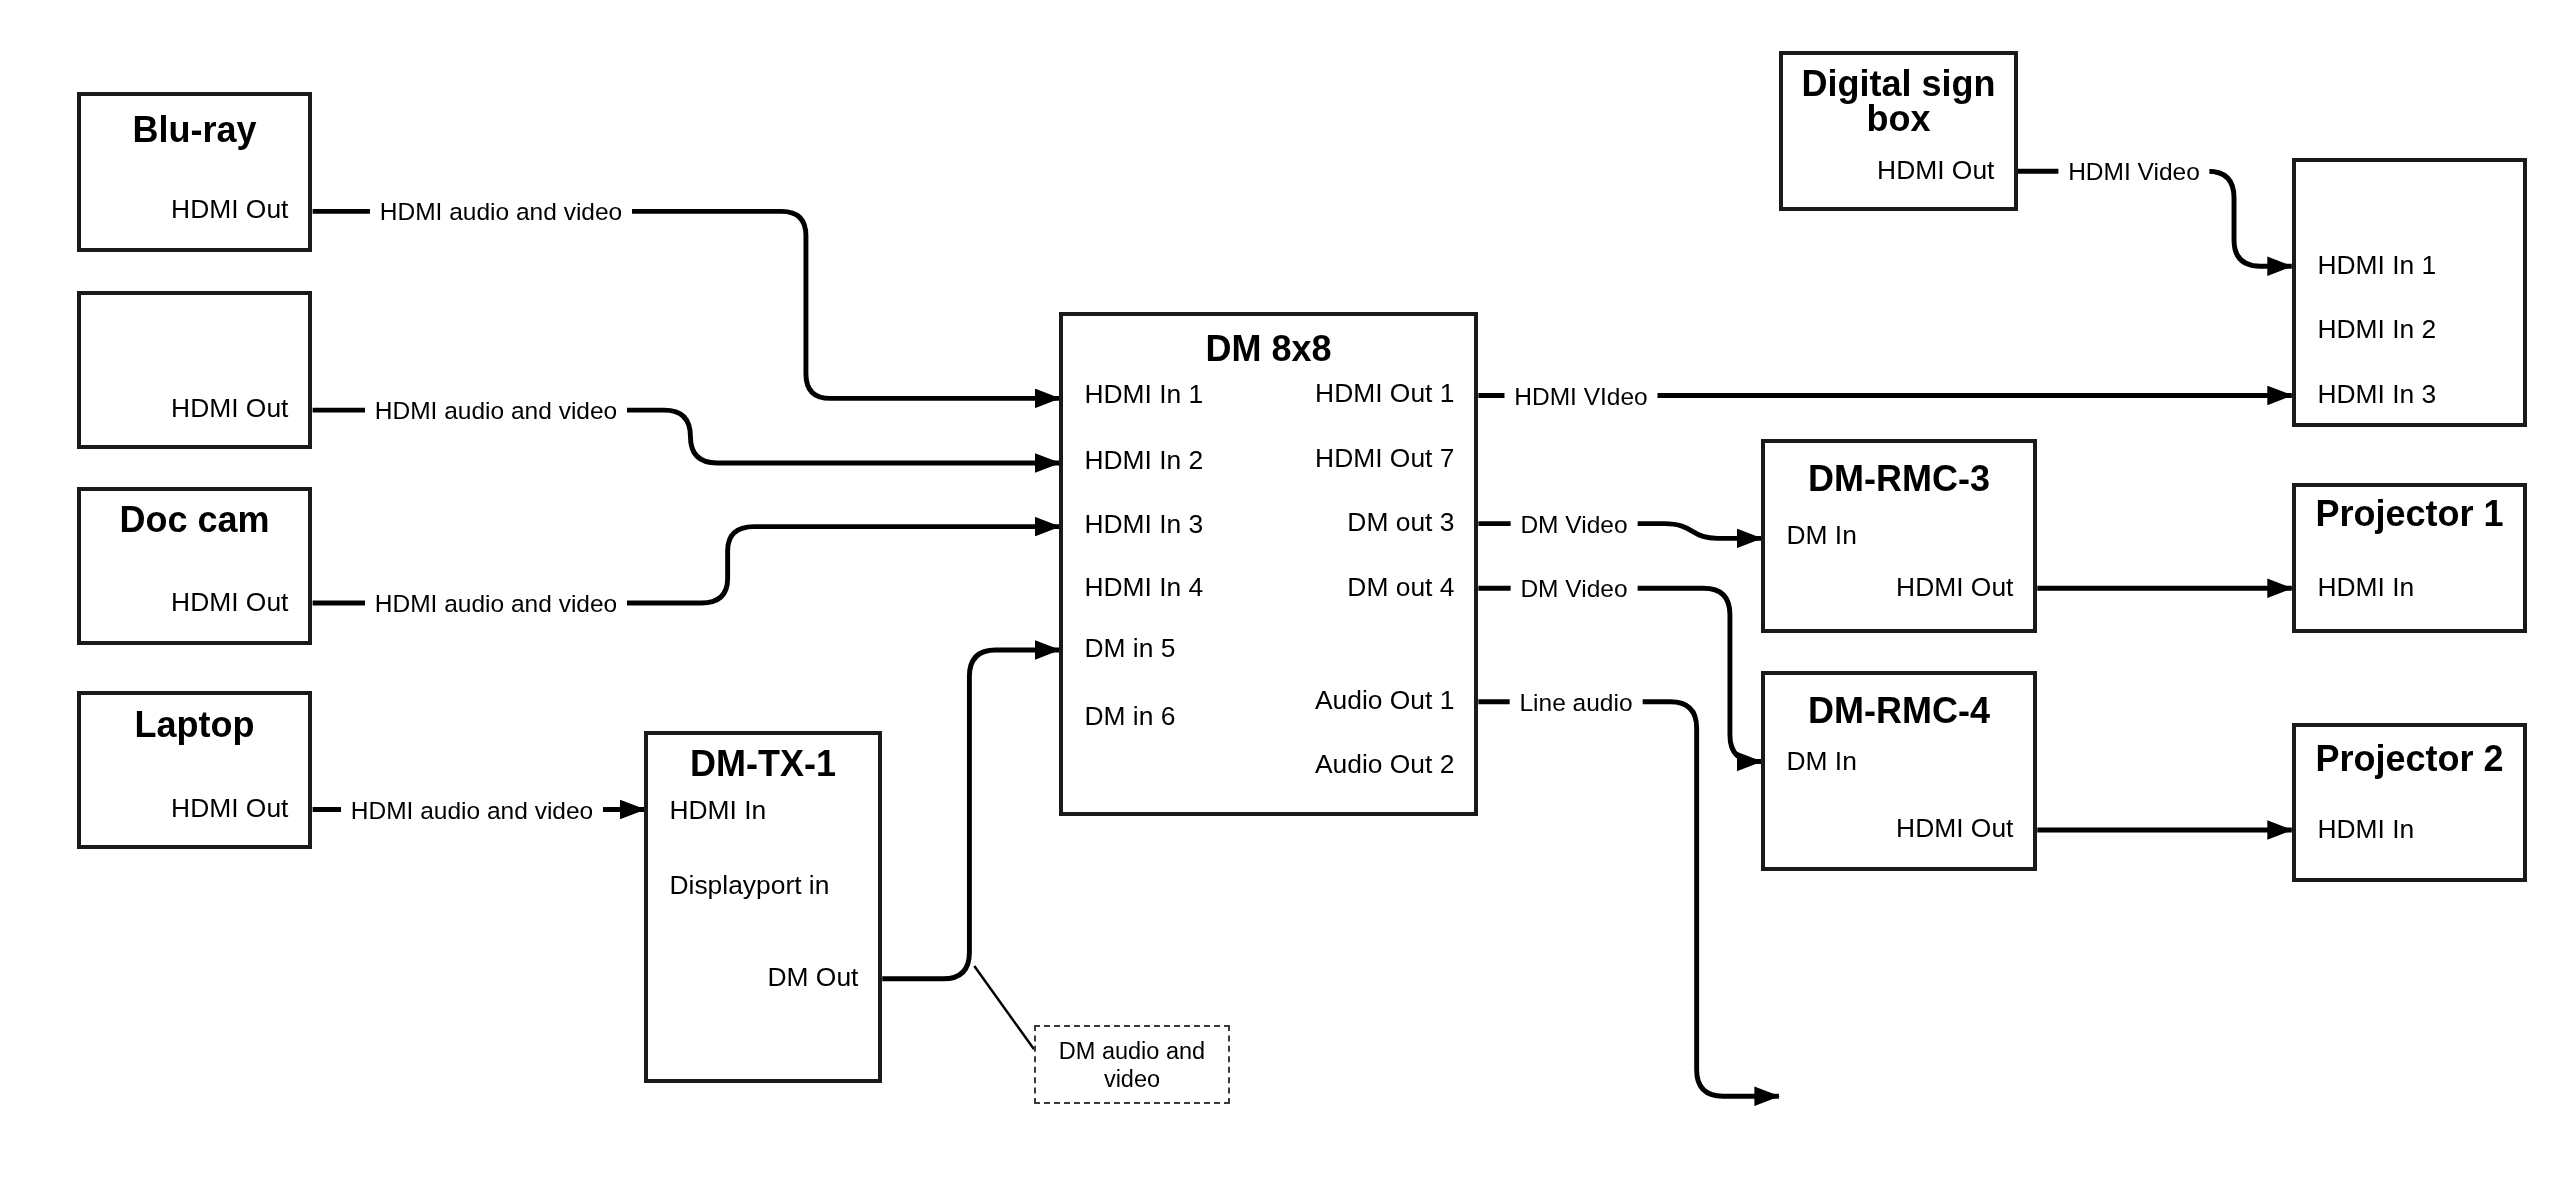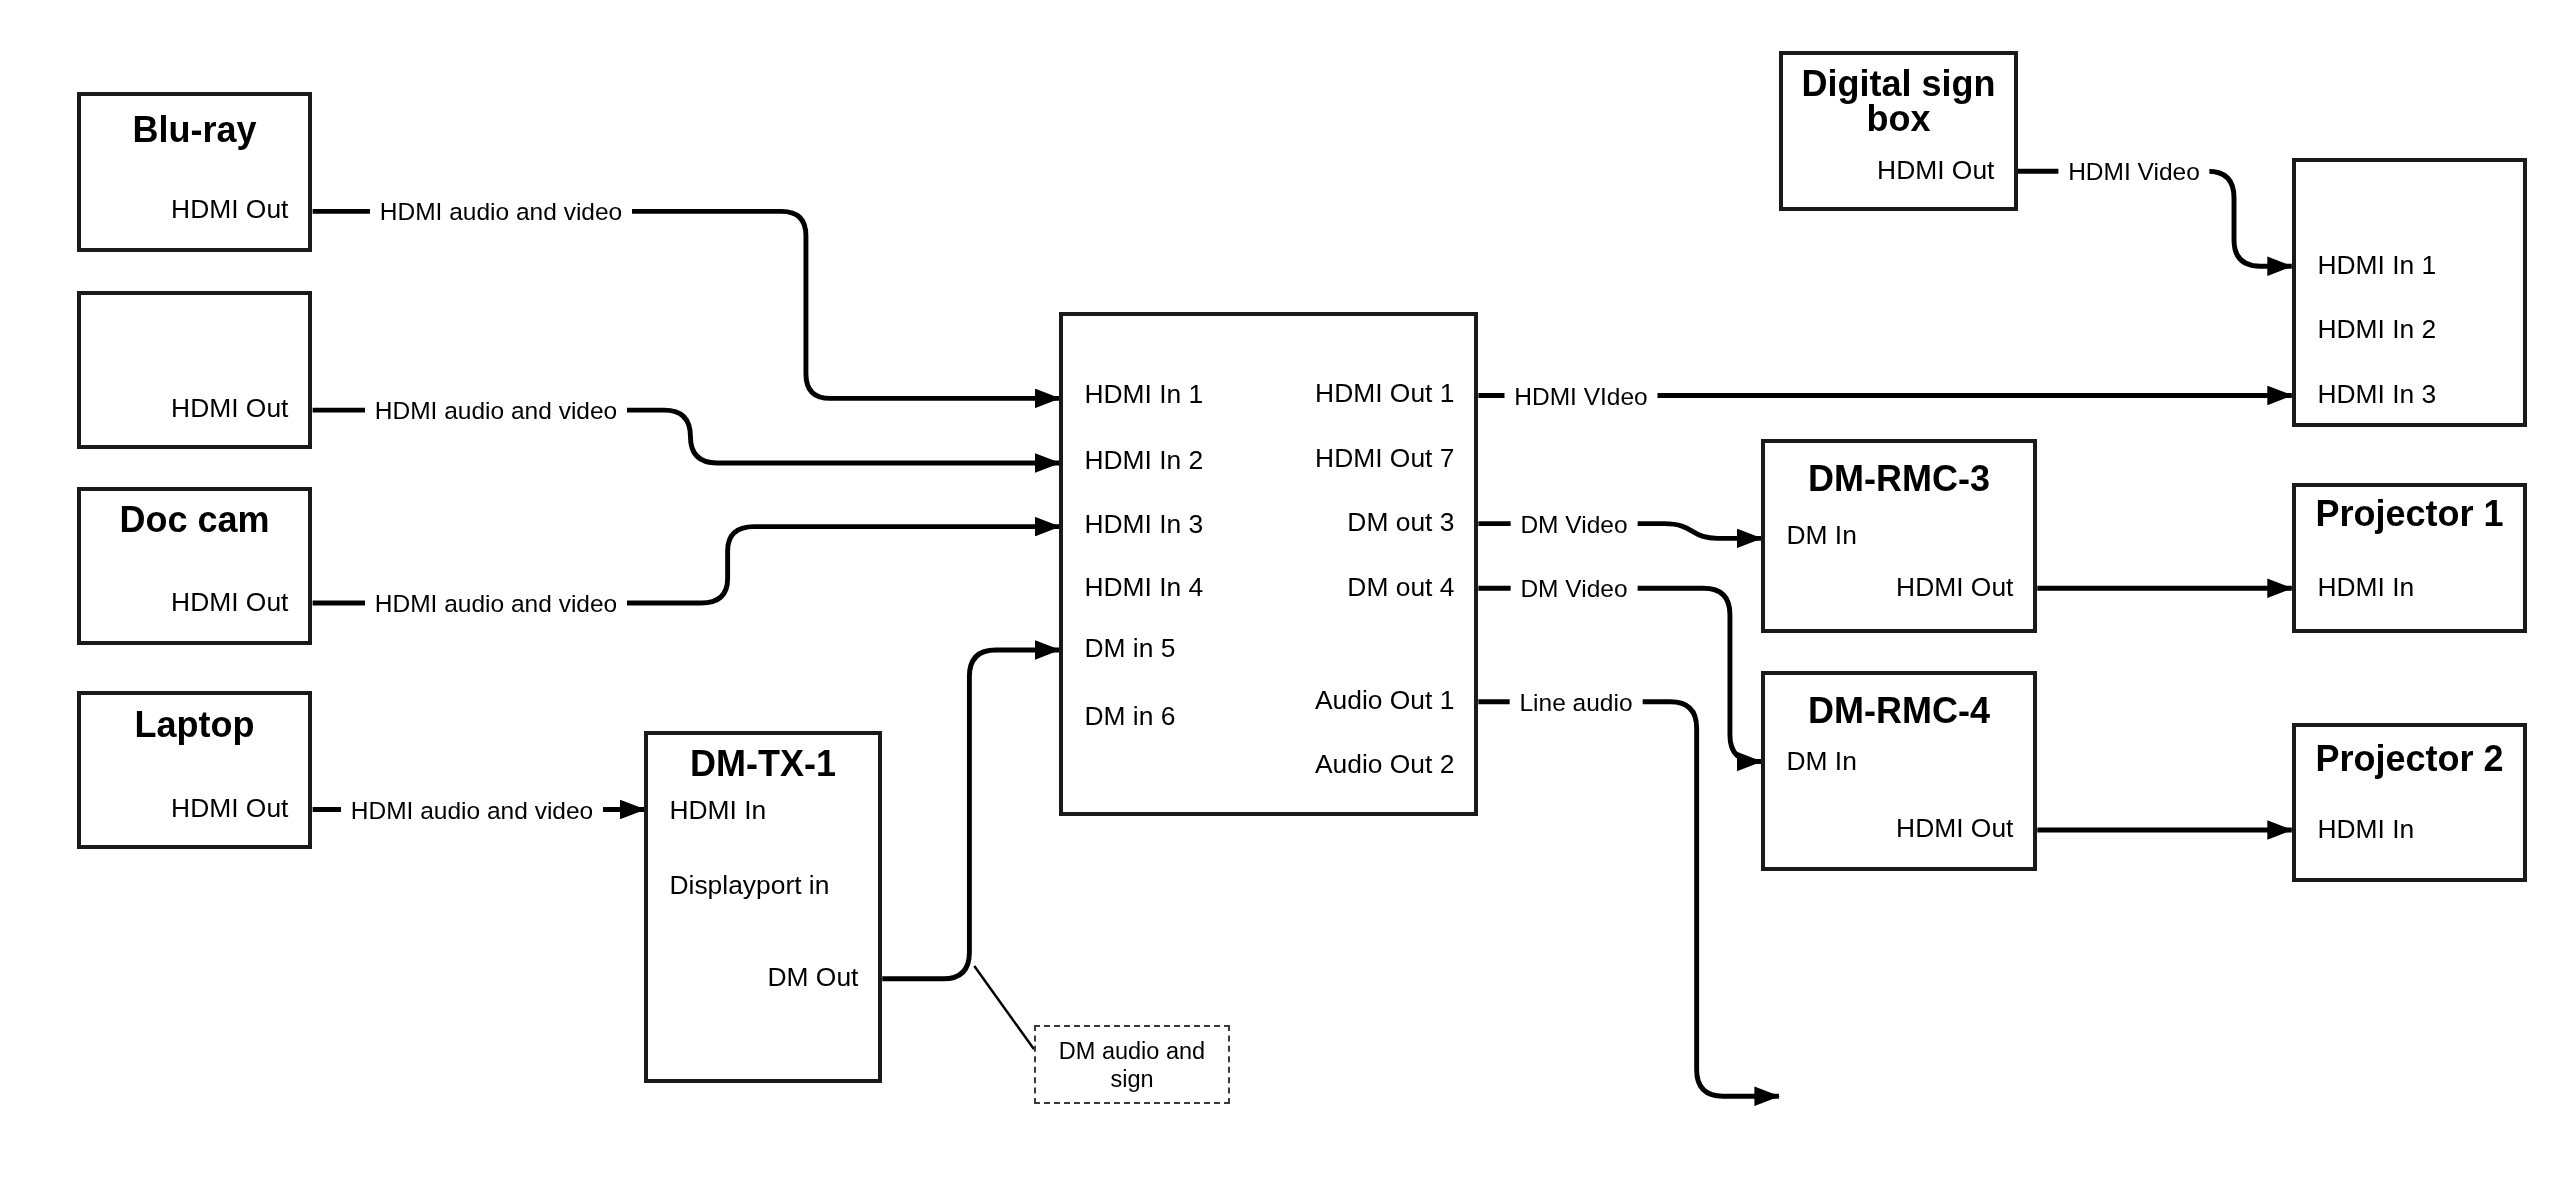--- a/index.html
+++ b/index.html
@@ -106,20 +106,21 @@
   </div>
 
   <div class="box" style="left:644px;top:731px;width:238px;height:352px">
     <div class="title" style="top:10.8px">DM-TX-1</div>
     <div class="port pl" style="top:59px">HDMI In</div>
     <div class="port pl" style="top:134px">Displayport in</div>
     <div class="port pr" style="top:226px">DM Out</div>
   </div>
 
   <div class="box" style="left:1059px;top:312px;width:419px;height:504px">
+    <div class="title" style="top:14.7px">DM 8x8</div>
     <div class="port pl" style="top:62px">HDMI In 1</div>
     <div class="port pl" style="top:128px">HDMI In 2</div>
     <div class="port pl" style="top:192px">HDMI In 3</div>
     <div class="port pl" style="top:255px">HDMI In 4</div>
     <div class="port pl" style="top:316px">DM in 5</div>
     <div class="port pl" style="top:384px">DM in 6</div>
     <div class="port pr" style="top:61px">HDMI Out 1</div>
     <div class="port pr" style="top:126px">HDMI Out 7</div>
     <div class="port pr" style="top:190px">DM out 3</div>
     <div class="port pr" style="top:255px">DM out 4</div>
@@ -166,16 +167,16 @@
   <div class="wire-label" style="left:496px;top:410px">HDMI audio and video</div>
   <div class="wire-label" style="left:496px;top:603px">HDMI audio and video</div>
   <div class="wire-label" style="left:472px;top:810px">HDMI audio and video</div>
   <div class="wire-label" style="left:1581px;top:396px">HDMI VIdeo</div>
   <div class="wire-label" style="left:1574px;top:524px">DM Video</div>
   <div class="wire-label" style="left:1574px;top:588px">DM Video</div>
   <div class="wire-label" style="left:1576px;top:702px">Line audio</div>
   <div class="wire-label" style="left:2134px;top:171px">HDMI Video</div>
 
   <div class="note" style="left:1034px;top:1025px;width:196px;height:79px">DM audio and
-sign</div>
+video</div>
 
 </div>
 
 
 </body></html>

